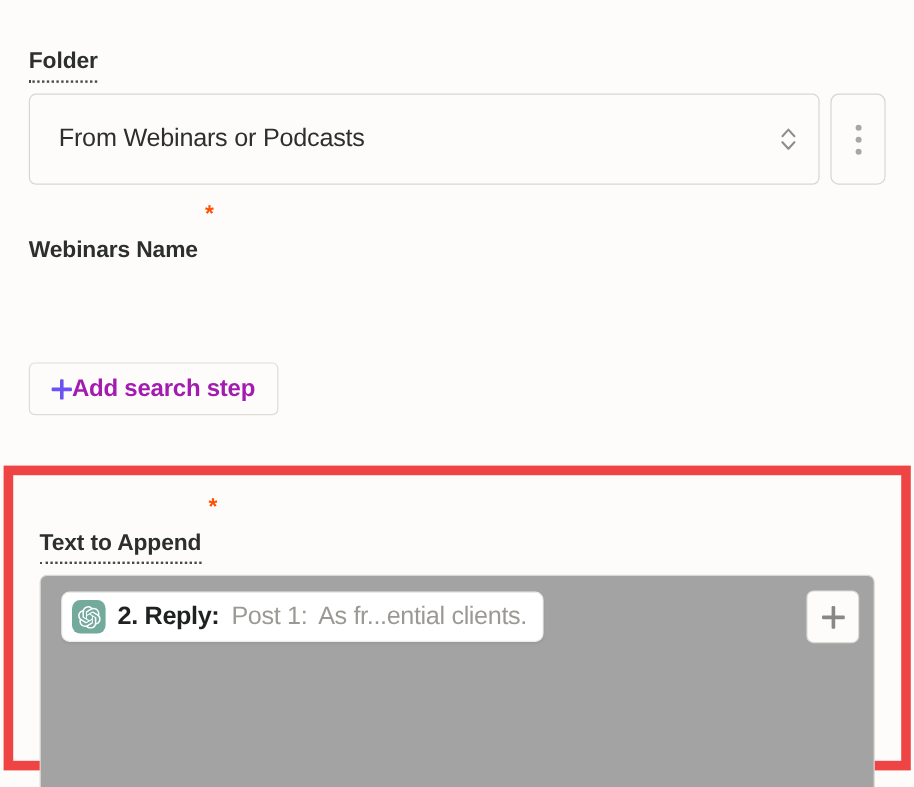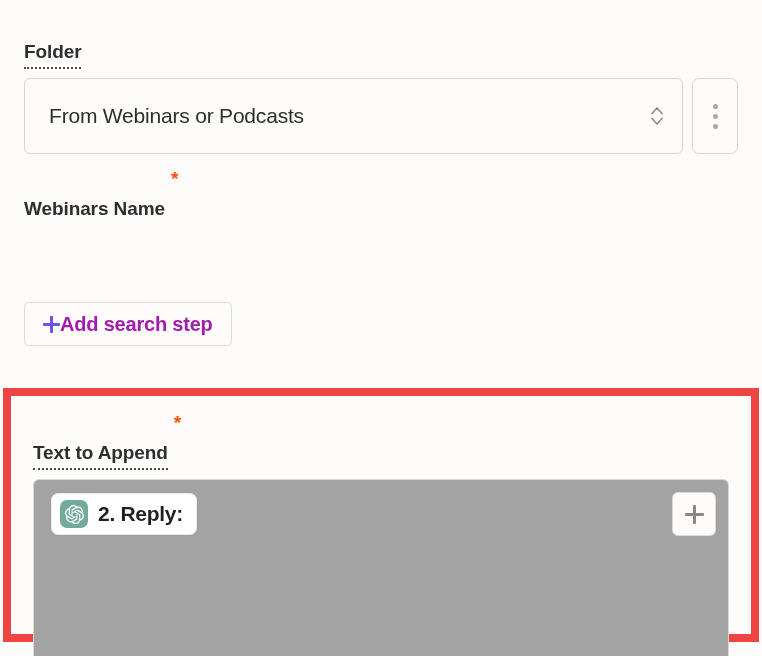--- a/index.html
+++ b/index.html
@@ -312,20 +312,23 @@
 
       <div class="token-area">
 
         <div class="token-chip">
           <span class="openai-badge">
             <svg width="19" height="19" viewBox="0 0 24 24" aria-hidden="true">
               <path fill="#FFFFFF" d="M22.28 9.82a5.98 5.98 0 0 0-.52-4.91 6.05 6.05 0 0 0-6.51-2.9A6.07 6.07 0 0 0 4.98 4.18a5.98 5.98 0 0 0-4 2.9 6.05 6.05 0 0 0 .75 7.09 5.98 5.98 0 0 0 .51 4.91 6.05 6.05 0 0 0 6.52 2.9A5.98 5.98 0 0 0 13.26 24a6.05 6.05 0 0 0 5.77-4.19 5.98 5.98 0 0 0 4-2.9 6.05 6.05 0 0 0-.75-7.09Zm-9.02 12.6a4.48 4.48 0 0 1-2.88-1.04l.14-.08 4.78-2.76a.79.79 0 0 0 .39-.68v-6.74l2.02 1.17a.07.07 0 0 1 .04.05v5.58a4.5 4.5 0 0 1-4.5 4.5ZM3.6 18.3a4.47 4.47 0 0 1-.54-3.01l.14.09 4.78 2.76a.77.77 0 0 0 .78 0l5.84-3.37v2.33a.08.08 0 0 1-.03.06L9.74 19.96a4.5 4.5 0 0 1-6.14-1.65ZM2.34 7.9a4.48 4.48 0 0 1 2.34-1.97v5.68a.77.77 0 0 0 .38.67l5.81 3.36-2.02 1.17a.07.07 0 0 1-.07 0L4.0 14.03A4.5 4.5 0 0 1 2.34 7.9Zm16.6 3.86-5.84-3.4 2.02-1.16a.07.07 0 0 1 .07 0l4.83 2.79a4.49 4.49 0 0 1-.69 8.1v-5.67a.8.8 0 0 0-.39-.66Zm2.01-3.02-.14-.09-4.77-2.78a.78.78 0 0 0-.79 0L9.42 9.24V6.91a.07.07 0 0 1 .03-.06l4.83-2.79a4.5 4.5 0 0 1 6.68 4.66ZM8.32 12.87 6.3 11.7a.07.07 0 0 1-.04-.06V6.07a4.5 4.5 0 0 1 7.38-3.45l-.14.08L8.71 5.46a.79.79 0 0 0-.39.68v6.73Zm1.1-2.36 2.6-1.5 2.61 1.5v3l-2.6 1.5-2.61-1.5v-3Z"></path>
             </svg>
           </span>
           <span class="chip-step">2. Reply:</span>
+          <span class="chip-preview">
+            <span>Post 1:</span><span class="preview-sep"></span><span>As fr...ential clients.</span>
+          </span>
         </div>
 
         <div class="add-token-button">
           <span class="plus-glyph"></span>
         </div>
 
         <span class="resize-grip">
           <svg width="16" height="16" viewBox="0 0 16 16" aria-hidden="true">
             <path d="M14 3 L3 14" stroke="#8C8A86" stroke-width="1.3" stroke-linecap="round"></path>
             <path d="M14 9 L9 14" stroke="#8C8A86" stroke-width="1.3" stroke-linecap="round"></path>

